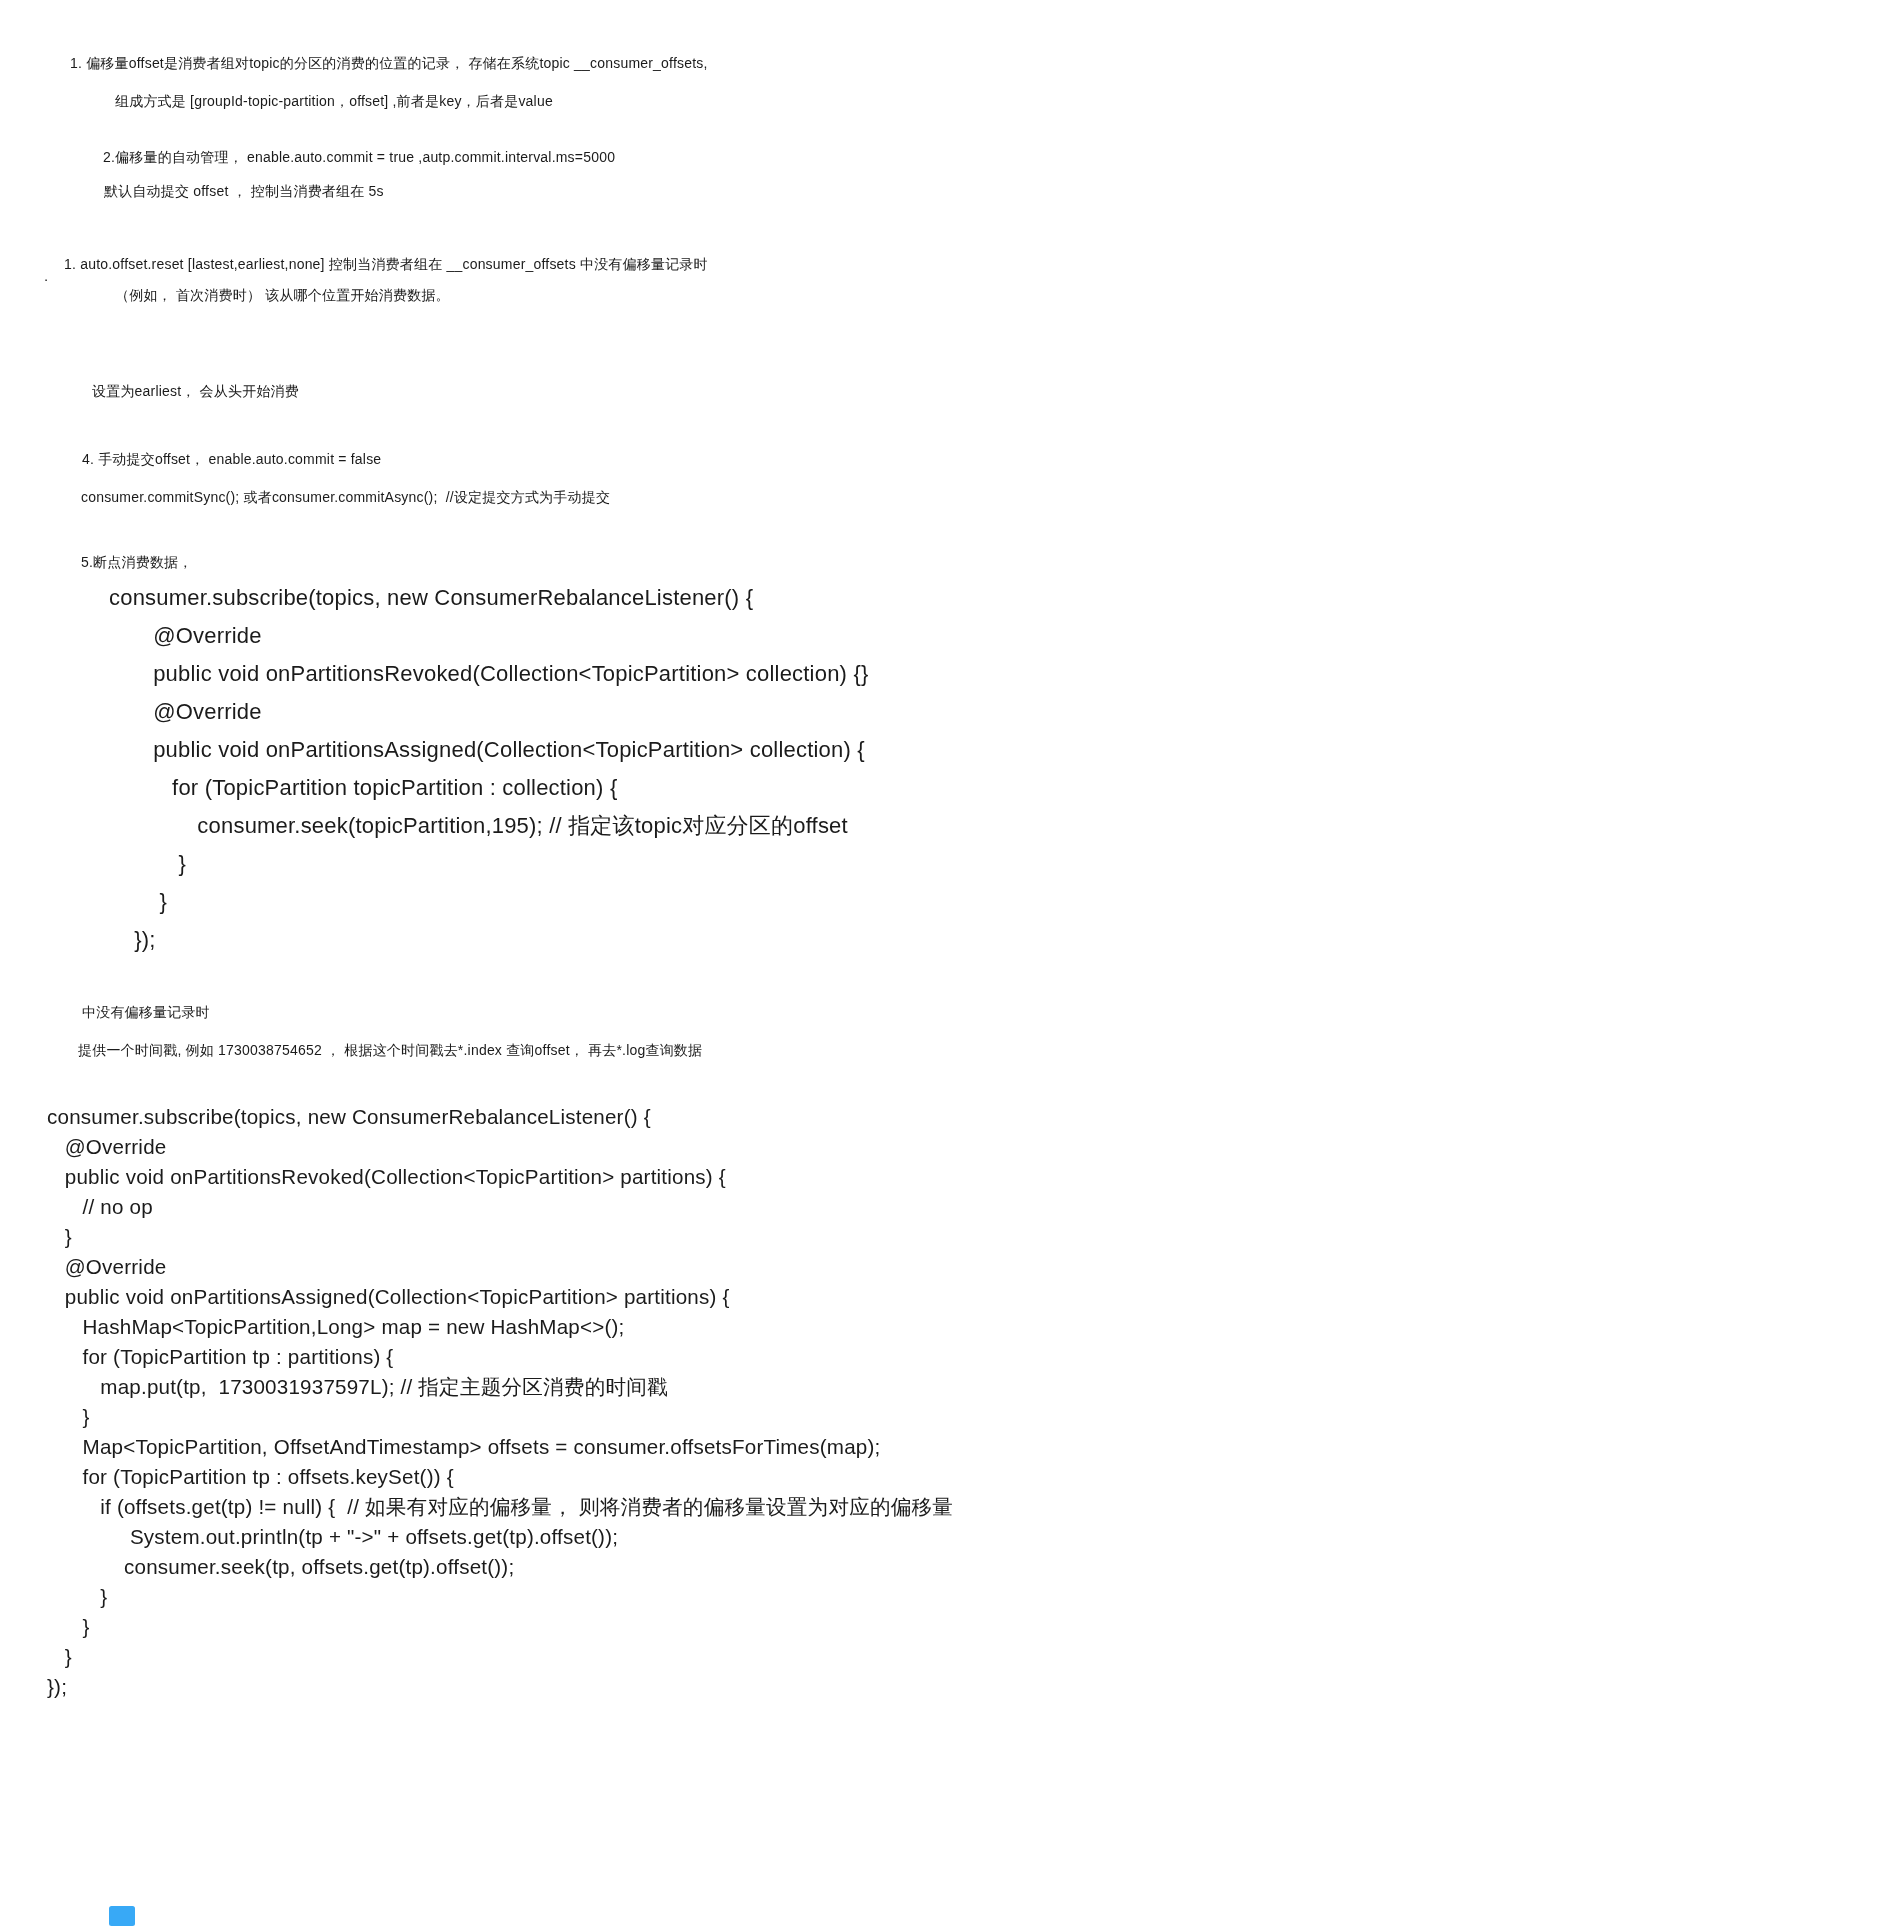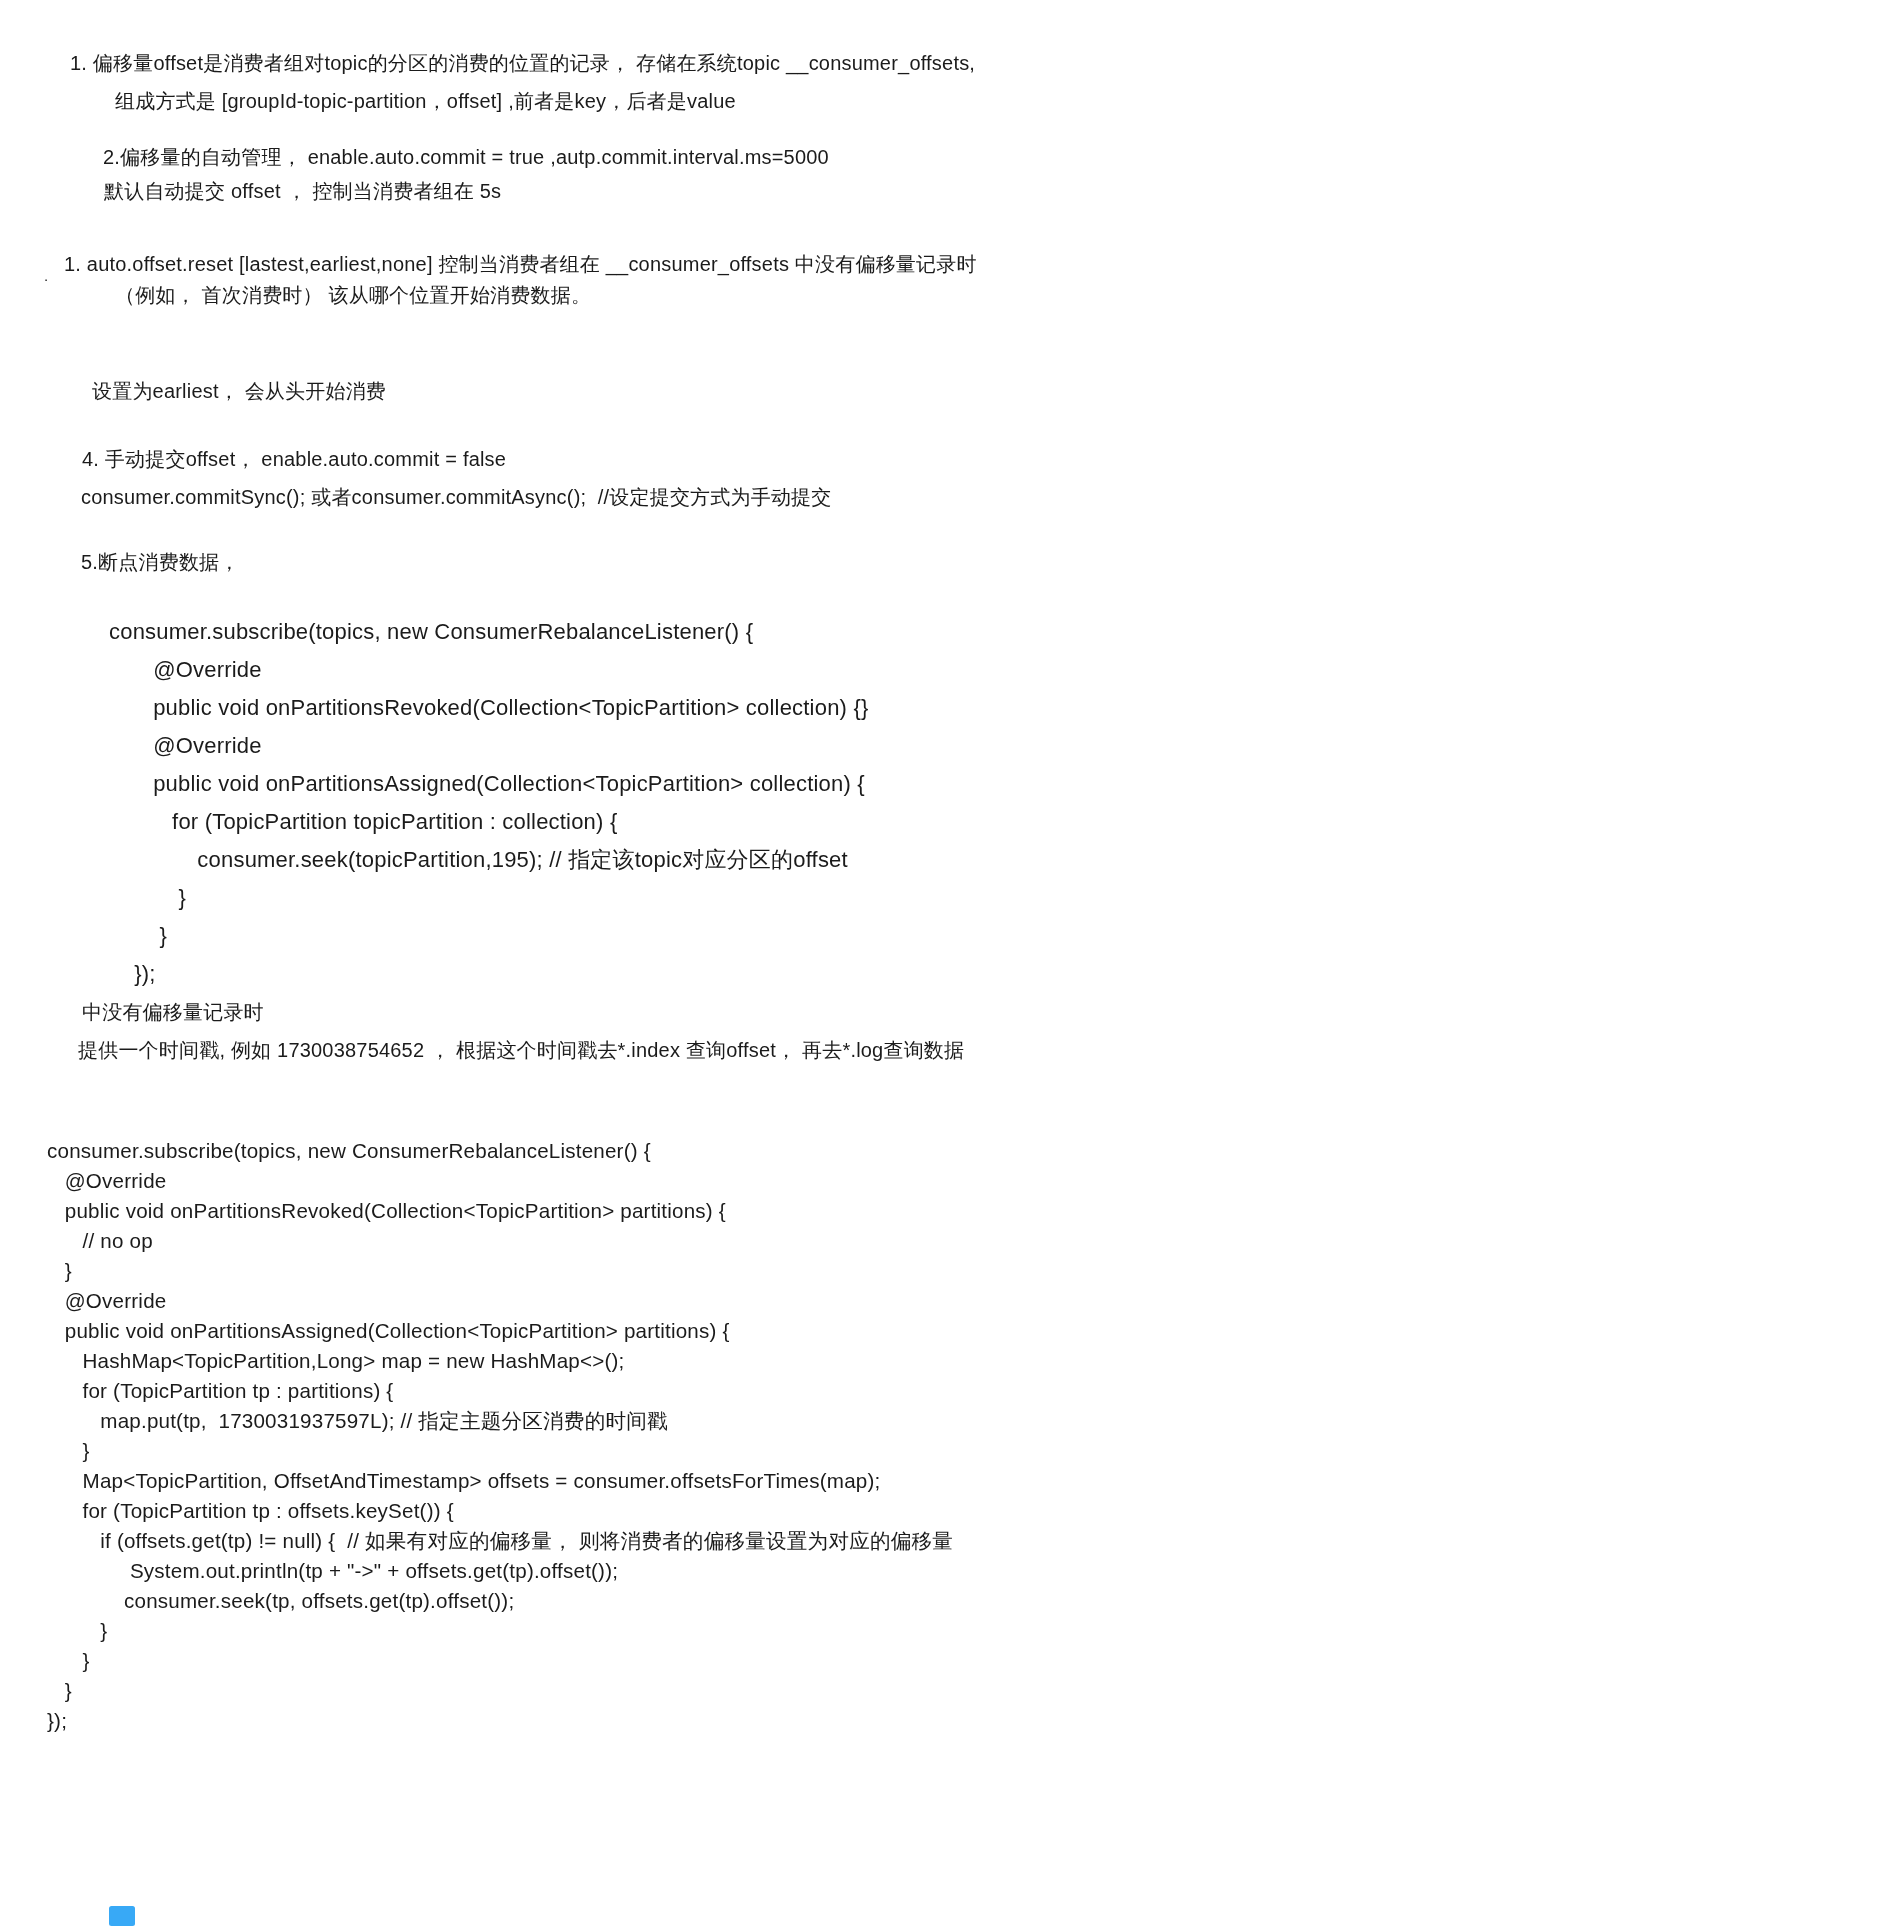--- a/index.html
+++ b/index.html
@@ -7,29 +7,28 @@
     position:relative;
     width:1903px;height:1933px;
     background:#ffffff;
     overflow:hidden;
     font-family:"Liberation Sans","DejaVu Sans",sans-serif;
     color:#1b1b1b;
   }
   .line{
     position:absolute;
     white-space:pre;
-    font-size:20px;
+    font-size:14px;
     line-height:28px;
     letter-spacing:0.2px;
   }
   .tiny{font-size:15px;}
   .codeblock{
     position:absolute;
     white-space:pre;
-    margin-top:34px;
   }
   .codeblock .code-line{
     white-space:pre;
     letter-spacing:0.2px;
   }
   .cb1 .code-line{font-size:22px;line-height:38px;}
   .cb2 .code-line{font-size:20.6px;line-height:30px;}
   .blue-marker{
     position:absolute;
     left:109px;top:1906px;

